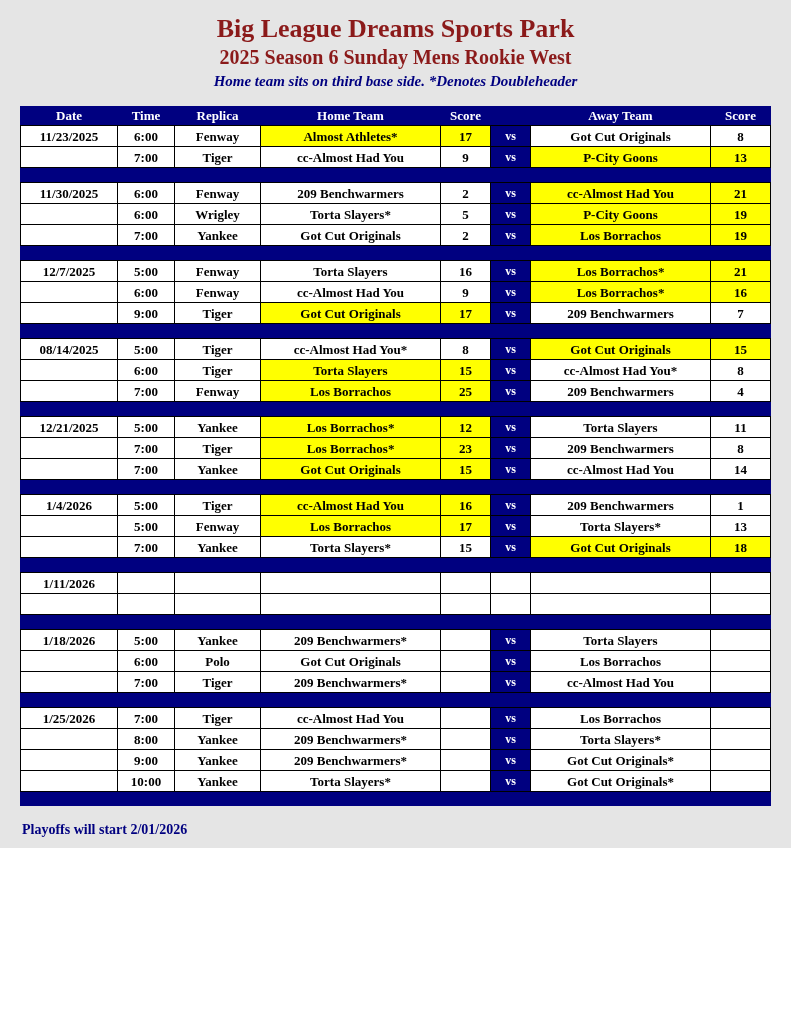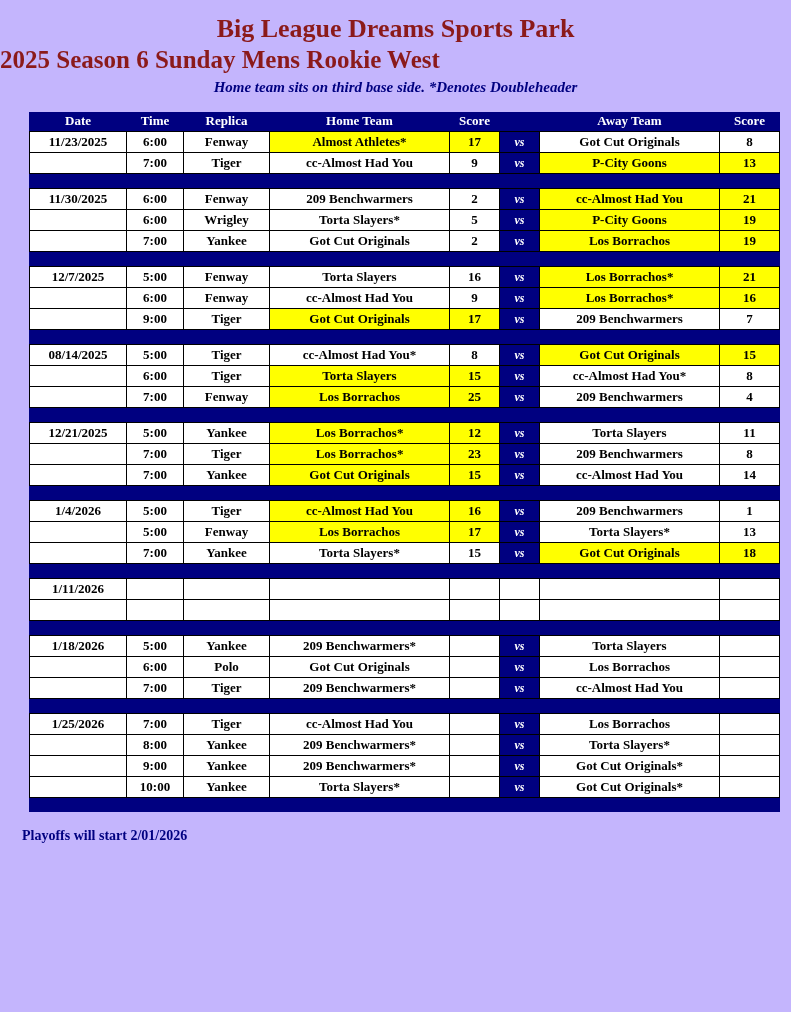--- a/index.html
+++ b/index.html
@@ -4,56 +4,56 @@
 <style>
   html, body {
     margin: 0;
     padding: 0;
     background: #ffffff;
     width: 791px;
     font-family: "Liberation Serif", "DejaVu Serif", serif;
   }
   .page {
     width: 791px;
-    height: 1012px;
-    background: #c4b5fd;
+    height: 848px;
+    background: #e5e5e5;
     position: relative;
     box-sizing: border-box;
   }
   .title {
     text-align: center;
     color: var(--red, #8B1A1A);
     font-size: 26px;
     font-weight: bold;
     padding-top: 14px;
     margin: 0;
     line-height: 1.15;
   }
   .subtitle {
-    text-align: left;
+    text-align: center;
     color: var(--red, #8B1A1A);
-    font-size: 25px;
+    font-size: 20px;
     font-weight: bold;
     margin: 2px 0 0 0;
     line-height: 1.15;
   }
   .note {
     text-align: center;
     color: var(--navy, #000080);
     font-size: 15px;
     font-weight: bold;
     font-style: italic;
     margin: 4px 0 16px 0;
     line-height: 1.15;
   }
   table.schedule {
     border-collapse: collapse;
     table-layout: fixed;
     width: 750px;
-    margin-left: 29px;
+    margin-left: 20px;
     background: var(--navy, #000080);
   }
   table.schedule th {
     background: var(--navy, #000080);
     color: #ffffff;
     font-size: 13px;
     font-weight: bold;
     height: 19px;
     padding: 0;
     border: none;
@@ -73,21 +73,20 @@
     vertical-align: middle;
     overflow: hidden;
     white-space: nowrap;
   }
   table.schedule td.hl {
     background: var(--yellow, #FFFF00);
   }
   table.schedule td.vs {
     background: var(--navy, #000080);
     color: #ffffff;
-    font-style: italic;
     font-size: 12px;
   }
   table.schedule tr.spacer td {
     background: var(--navy, #000080);
     border: none;
     height: 14px;
     padding: 0;
   }
   .footer-note {
     color: var(--navy, #000080);

